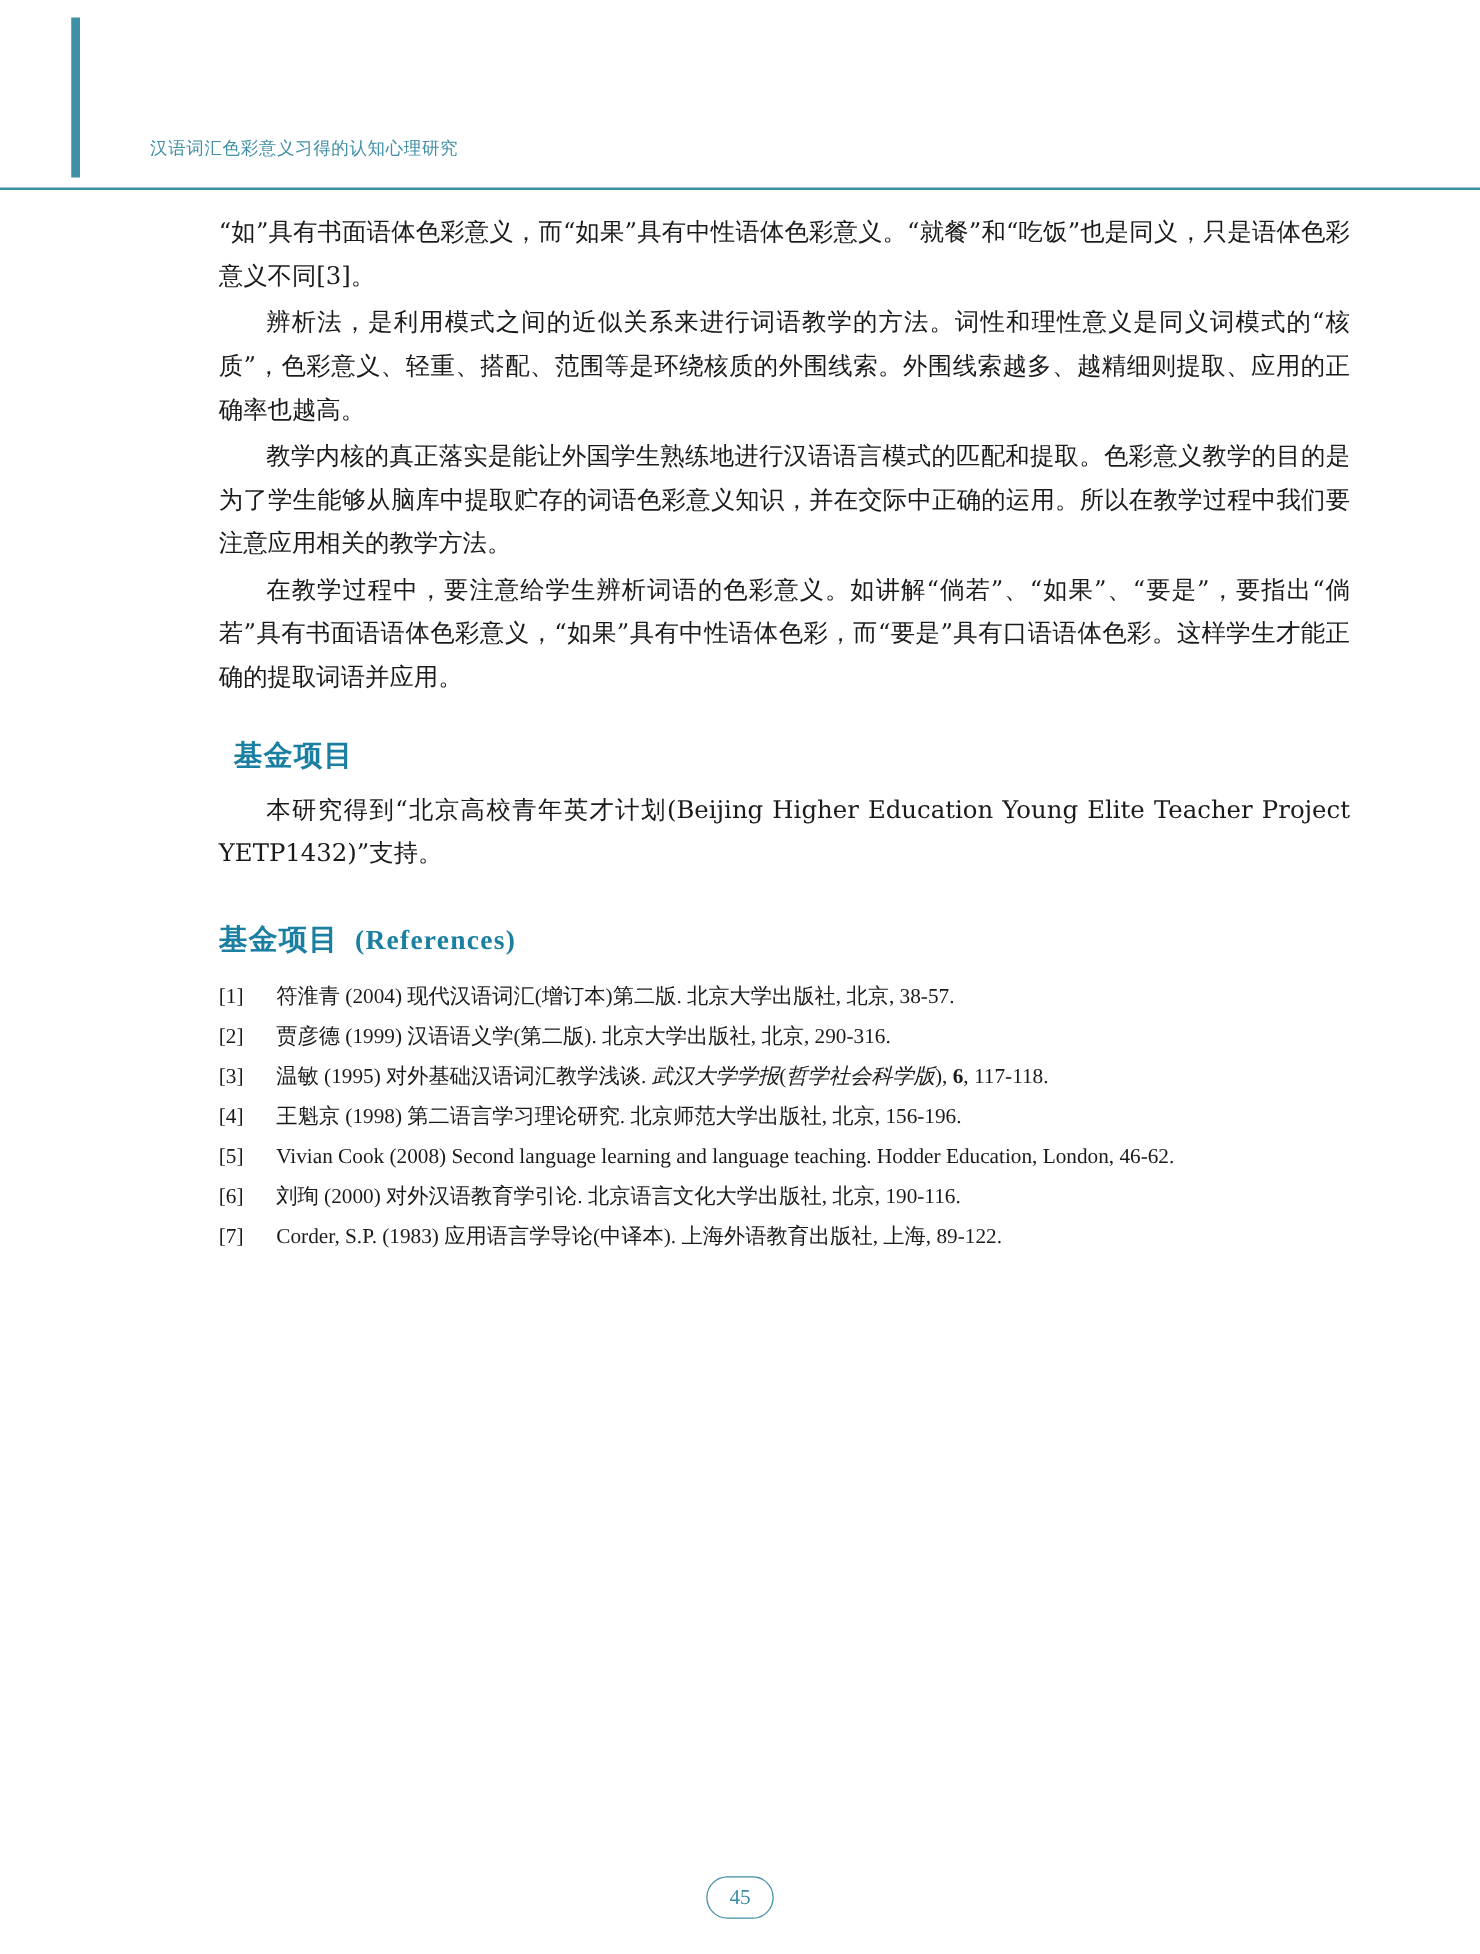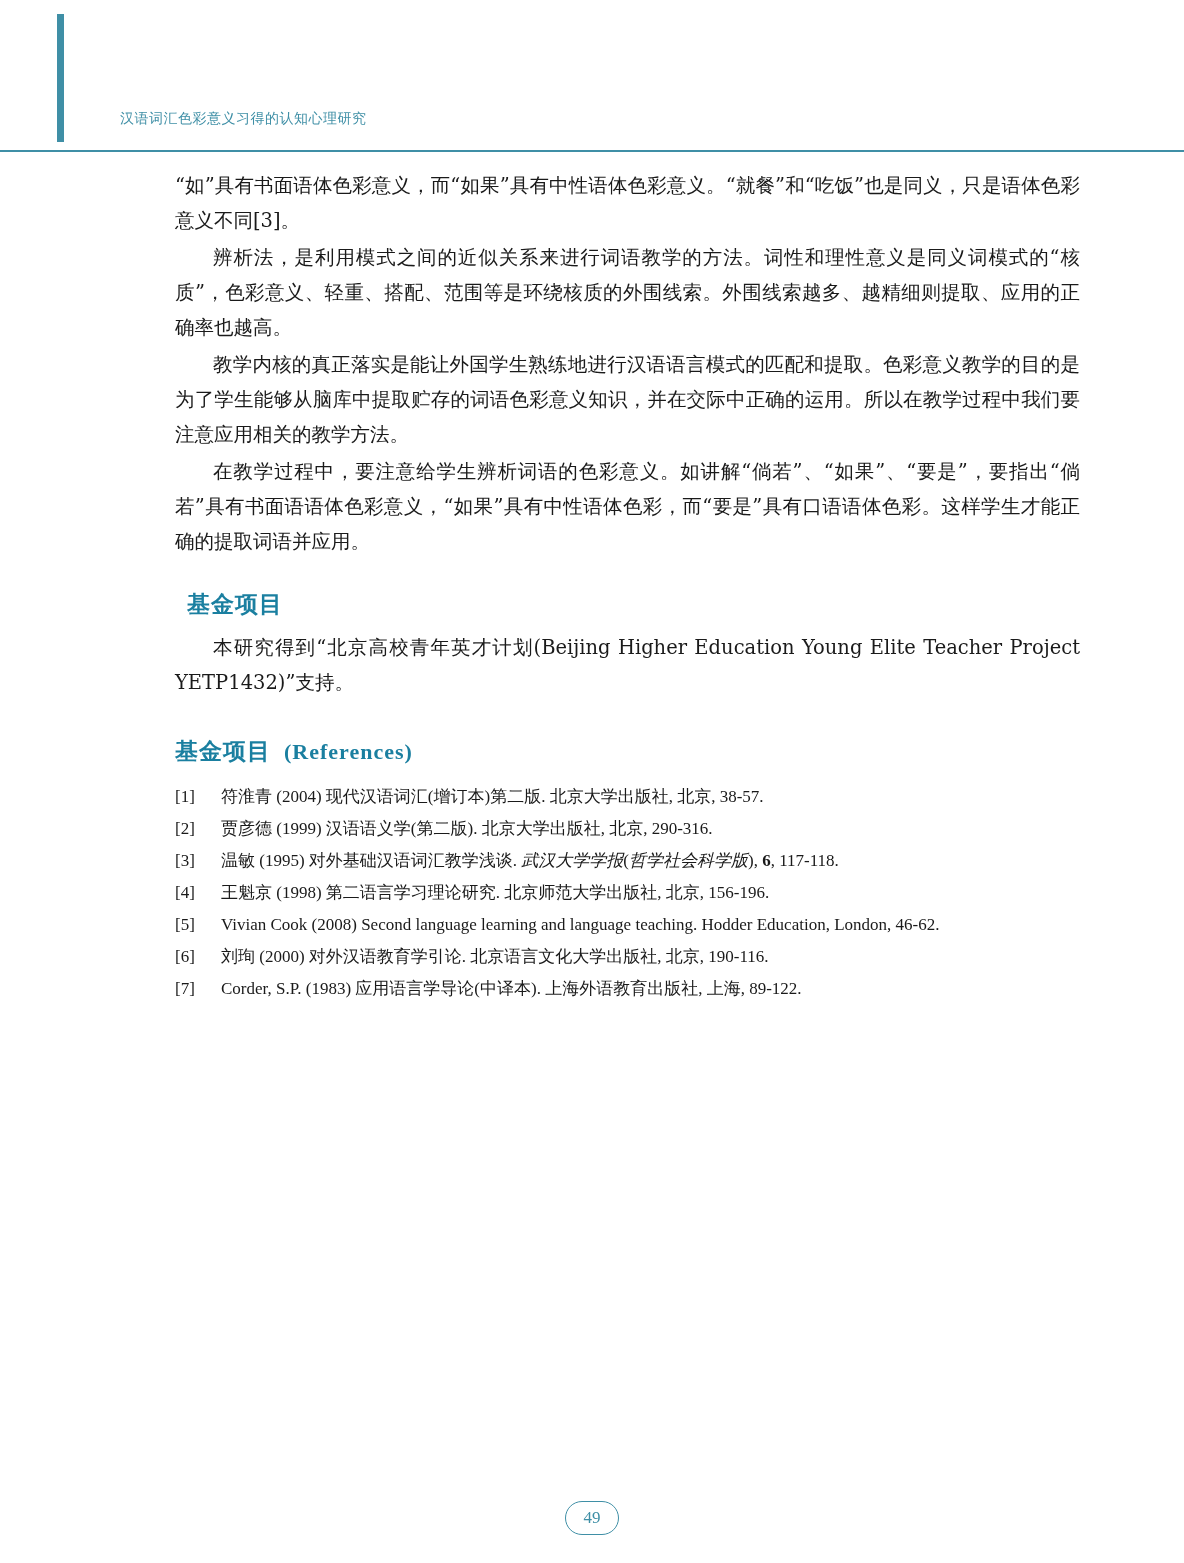--- a/index.html
+++ b/index.html
@@ -186,16 +186,16 @@
         </div>
         <div class="ref-item">
           <span class="ref-num">[7]</span>
           <span class="ref-text">Corder, S.P. (1983)  应用语言学导论(中译本). 上海外语教育出版社, 上海, 89-122.</span>
         </div>
       </div>
 
   </div>
 
   <div class="footer">
-    <span class="page-badge">49</span>
+    <span class="page-badge">45</span>
   </div>
 
 </div>
 
 </body></html>

